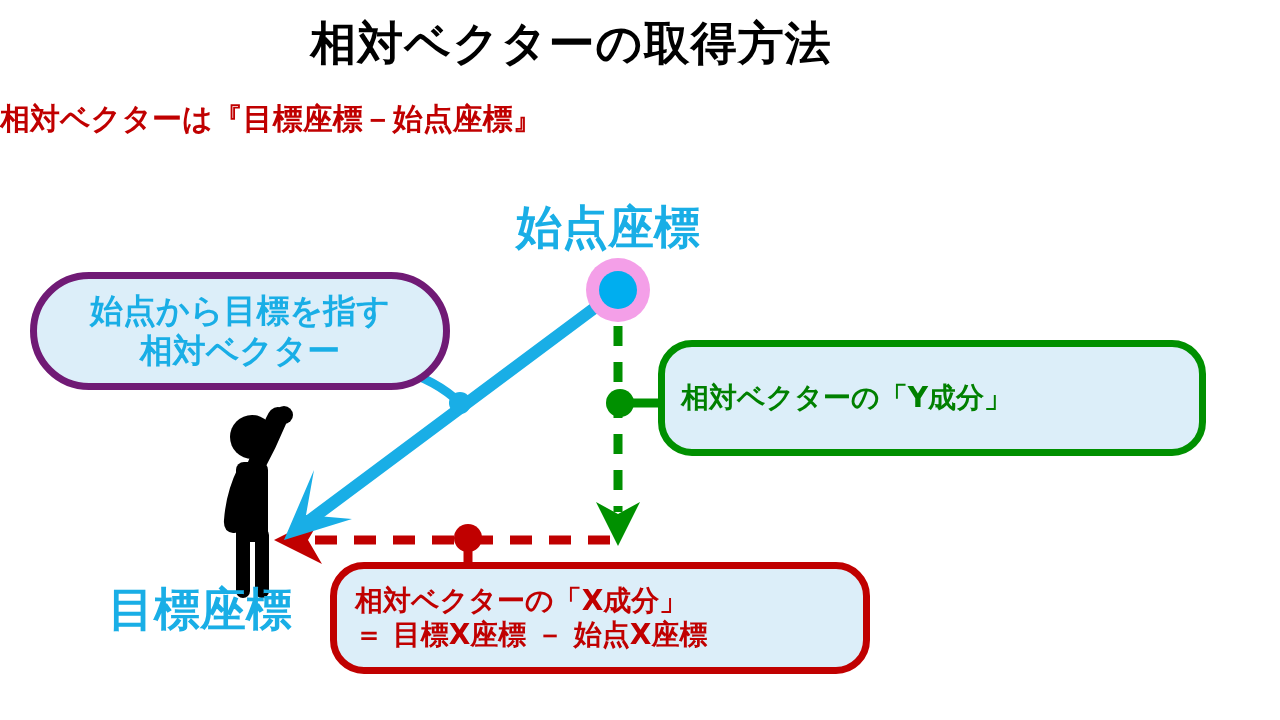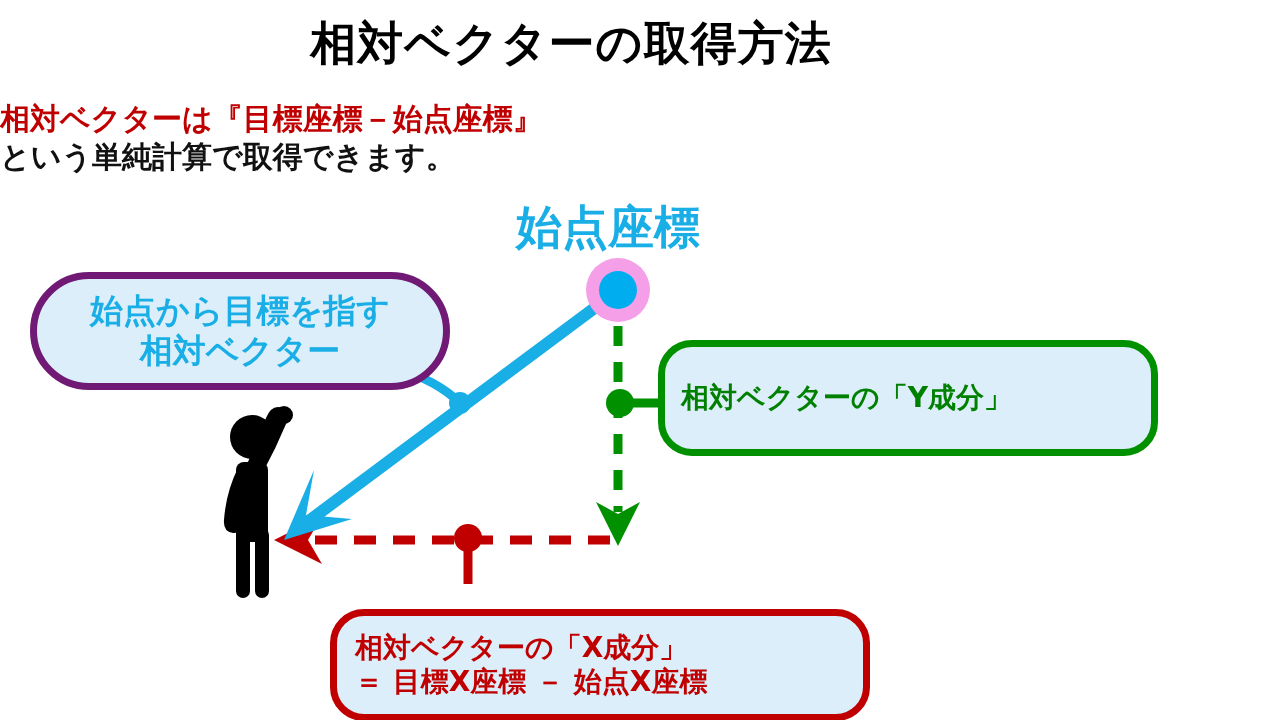--- a/index.html
+++ b/index.html
@@ -86,33 +86,33 @@
     border-radius: 59px;
     color: #19AEE6;
     font-size: 33px;
     font-weight: bold;
     text-align: center;
     padding: 0 14px;
   }
   #callout-ycomp {
     left: 658px;
     top: 340px;
-    width: 500px;
+    width: 548px;
     height: 116px;
     border: 7px solid #009000;
     border-radius: 34px;
     color: #008000;
     font-size: 28px;
     font-weight: bold;
     text-align: left;
     padding: 0 16px;
   }
   #callout-xcomp {
     left: 330px;
-    top: 609px;
+    top: 562px;
     width: 540px;
     height: 112px;
     border: 7px solid #C00000;
     border-radius: 34px;
     color: #C00000;
     font-size: 28px;
     font-weight: bold;
     text-align: left;
     padding: 0 18px;
   }
@@ -160,25 +160,25 @@
 
       <rect x="236" y="528" width="14" height="70" rx="7"></rect>
       <rect x="255" y="528" width="14" height="70" rx="7"></rect>
     </g>
   </svg>
 
   <div class="title">相対ベクターの取得方法</div>
 
   <div class="subtitle">
     <span class="l1">相対ベクターは『目標座標－始点座標』</span>
-    <span class="l2">という単純計算で取得できます。</span>
   </div>
 
   <div class="pt-label" id="label-start">始点座標</div>
 
+  <div class="pt-label" id="label-goal">目標座標</div>
 
   <div class="callout" id="callout-vector">
     <span class="ln">始点から目標を指す</span>
     <span class="ln">相対ベクター</span>
   </div>
 
   <div class="callout" id="callout-ycomp">
     <span class="ln">相対ベクターの「Y成分」</span>
   </div>
 

